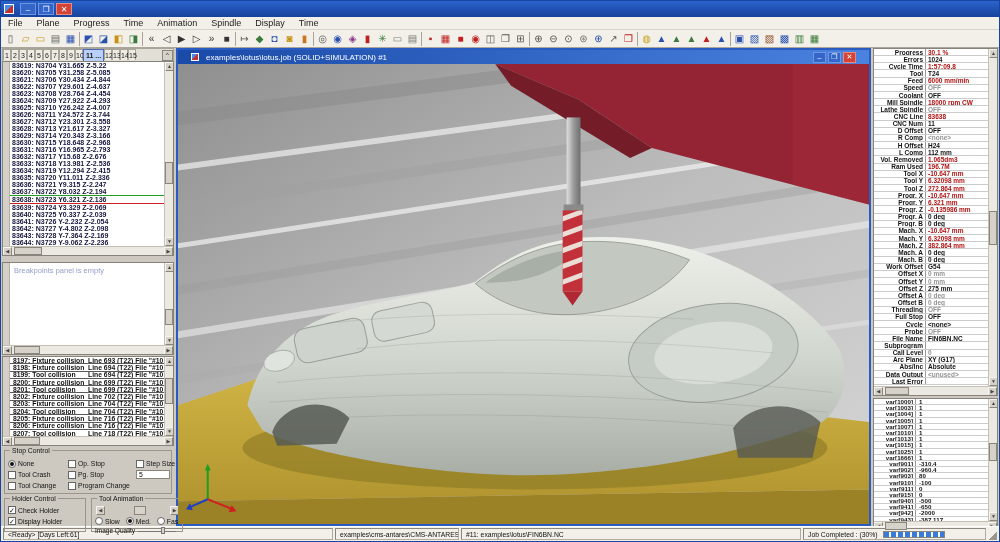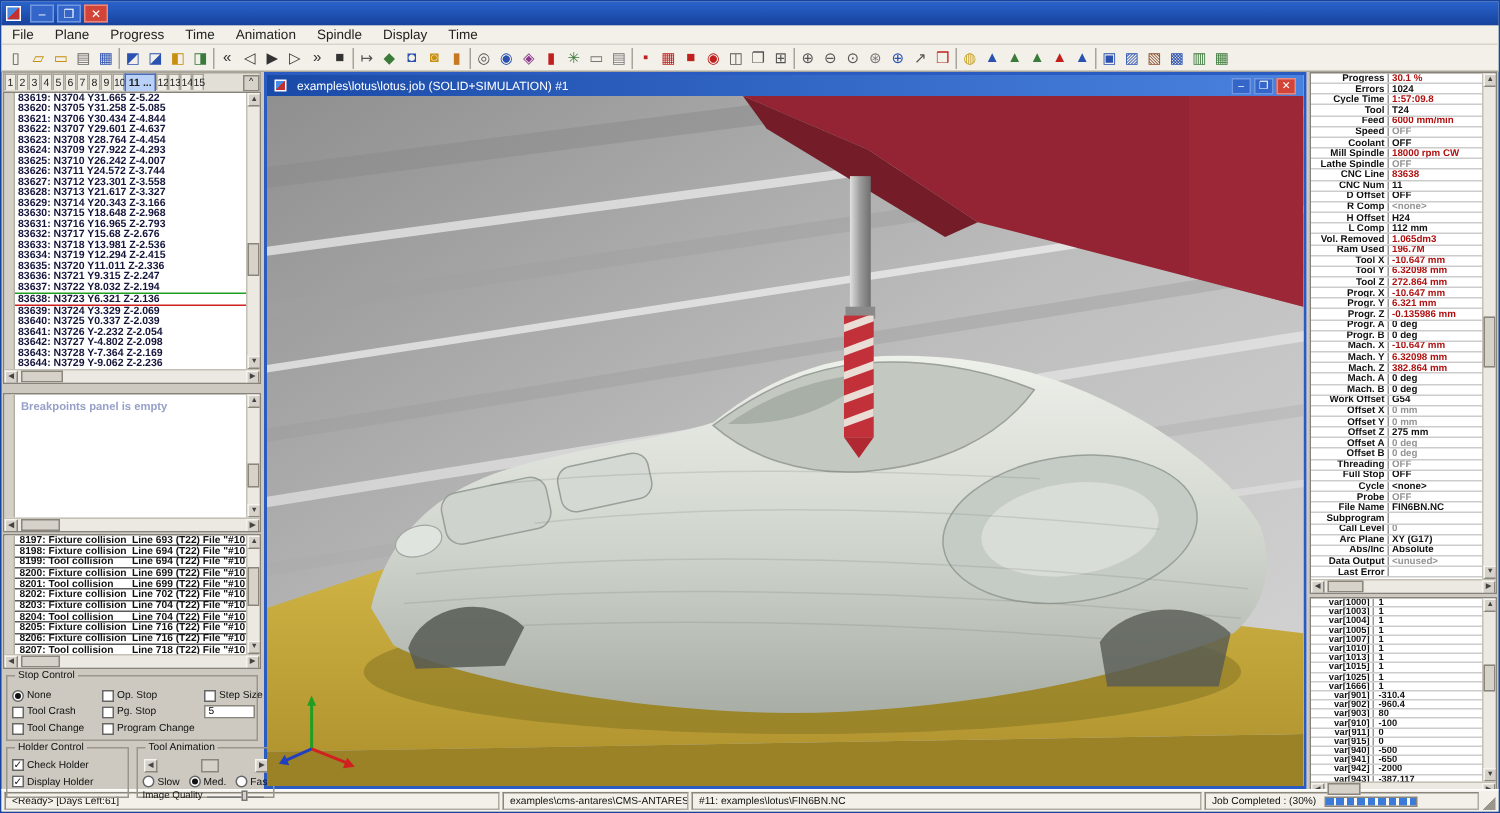--- a/index.html
+++ b/index.html
@@ -48,21 +48,21 @@
   .tab.active { width:21px; background:#b9d1f8; border-color:#4a6ab8; font-weight:bold; height:12px; }
   .tab-more { margin-left:auto; width:11px; height:11px; background:#d6d2ca; border:1px solid #8a867c; font-size:6px; text-align:center; line-height:9px; }
 
   
   .gcode-panel { height:195px; flex:0 0 auto; }
   .gline { height:7px; line-height:7px; font-size:7px; font-weight:bold; color:#14143c; white-space:nowrap; padding-left:2px; }
   .gline.prev { border-bottom:1px solid #1f9e1f; height:8px; }
   .gline.current { border-bottom:1px solid #d02020; height:8px; }
 
   
-  .bp-panel { height:93px; flex:0 0 auto; margin-top:6px;font-weight:bold; }
+  .bp-panel { height:93px; flex:0 0 auto; margin-top:6px; }
   .bp-empty { color:#96a0c8; font-size:7.5px; padding:3px 0 0 4px; }
 
   
   .col-panel { height:90px; flex:0 0 auto; margin-top:1px; }
   .crow { display:flex; height:7.3px; align-items:center; border-bottom:1px solid #5a5a5a; font-size:6.8px; font-weight:bold; white-space:nowrap; }
   .crow .ctype { width:78px; padding-left:3px; overflow:hidden; flex:0 0 auto; }
   .crow .cloc { flex:1; overflow:hidden; }
 
   
   .groupbox { position:relative; border:1px solid #9a968c; margin:4px 2px 0 2px; padding:7px 2px 1px 3px; background:transparent; }
@@ -80,21 +80,21 @@
   .animbox { flex:1; margin-left:3px; }
   .mini-sb { display:flex; height:9px; align-items:stretch; margin:0 1px; }
   .mini-sb .sb-a { height:9px; }
   .anim-radios { display:flex; gap:6px; margin-top:2px; }
   .iq-row { display:flex; align-items:center; gap:3px; margin-top:2px; font-size:6.5px; }
   .iq-slider { flex:1; height:3px; border-bottom:1px solid #777; position:relative; margin-right:4px; }
   .iq-thumb { position:absolute; right:28%; top:-2px; width:4px; height:7px; background:#d6d2ca; border:1px solid #777; }
 
   
   .child { height:100%; border:2px solid #2a5bc0; display:flex; flex-direction:column; background:#fff; }
-  .child-titlebar { height:14px; flex:0 0 auto; background:linear-gradient(90deg,#1a4aa8,#4a82e0); color:#fff; display:flex; align-items:center; padding:0 5px; }
+  .child-titlebar { height:14px; flex:0 0 auto; background:linear-gradient(90deg,#1a4aa8,#4a82e0); color:#fff; display:flex; align-items:center; padding:0 13px; }
   .child-titlebar .title { flex:1; font-size:8px; white-space:nowrap; overflow:hidden; }
   .cwb { width:13px; height:11px; margin-left:2px; display:flex; align-items:center; justify-content:center; font-size:7px; color:#fff; background:#3465c8; border:1px solid #6f96e0; }
   .cwb.close { background:#d24438; border-color:#e88a80; }
   .viewport { flex:1; min-height:0; position:relative; background:#a8a8a8; }
   .viewport svg { display:block; width:100%; height:100%; }
 
   
   .status-panel { height:348px; flex:0 0 auto; }
   .srow { display:flex; height:7.17px; align-items:center; border-bottom:1px solid #cccccc; overflow:hidden; }
   .slabel { width:52px; flex:0 0 auto; text-align:right; padding-right:2px; border-right:1px solid #9a9a9a; font-size:6.5px; font-weight:bold; white-space:nowrap; }

